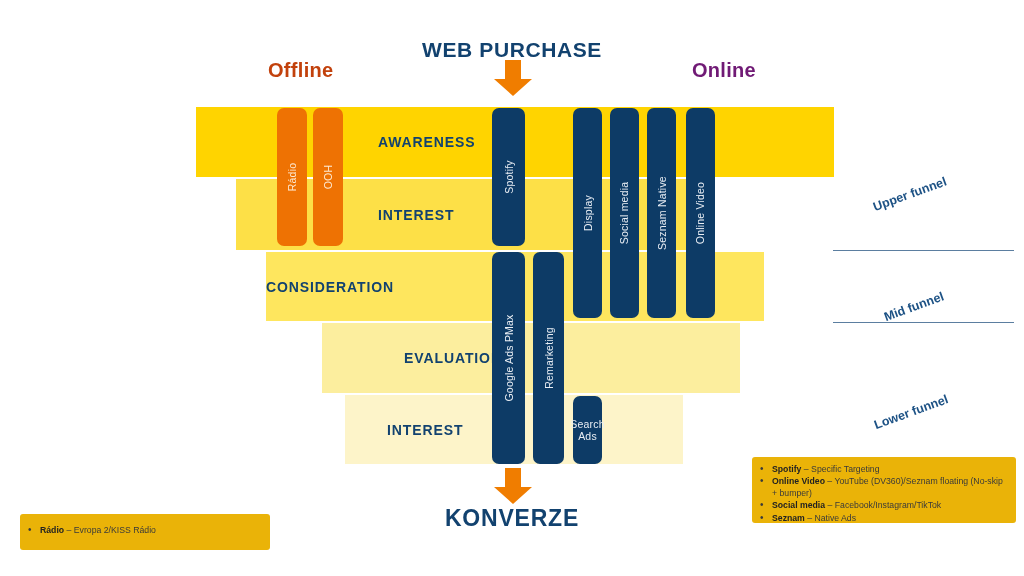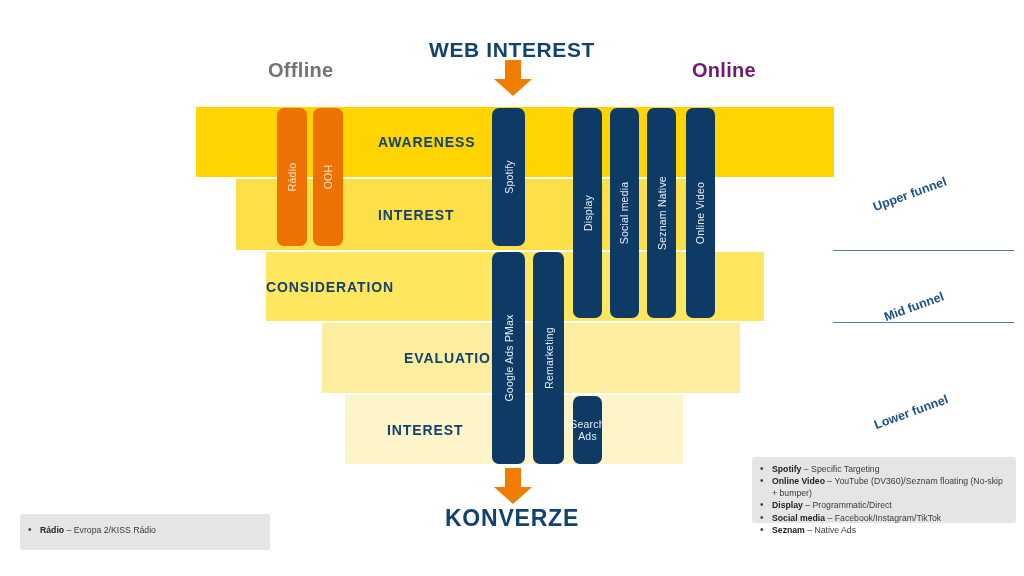--- a/index.html
+++ b/index.html
@@ -31,21 +31,21 @@
     top: 38px;
     text-align: center;
     font-size: 21px;
     color: #12426f;
     letter-spacing: 0.6px;
   }
   #offline-title {
     left: 268px;
     top: 59px;
     font-size: 20px;
-    color: #737373;
+    color: #c2410c;
   }
   #online-title {
     left: 692px;
     top: 59px;
     font-size: 20px;
     color: #701a75;
   }
 
   
   .arrow-down {
@@ -137,21 +137,21 @@
   }
   .divider {
     position: absolute;
     height: 1px;
     background: #5b7ea0;
   }
 
   
   .note-box {
     position: absolute;
-    background: #e5e5e5;
+    background: #eab308;
     border-radius: 3px;
     box-sizing: border-box;
   }
   .note-list {
     margin: 0;
     padding: 0;
     list-style: none;
   }
   .note-list li {
     position: relative;
@@ -169,21 +169,21 @@
     font-size: 10px;
     color: #3a3a3a;
   }
   .note-list li b { color: #222222; }
 </style>
 </head>
 <body>
 
 <div id="stage">
 
-  <div class="hdr" id="web-traffic-title">WEB INTEREST</div>
+  <div class="hdr" id="web-traffic-title">WEB PURCHASE</div>
   <div class="hdr" id="offline-title">Offline</div>
   <div class="hdr" id="online-title">Online</div>
 
   <div class="arrow-down" id="arrow-top">
     <div class="shaft"></div>
     <div class="head"></div>
   </div>
 
   <div id="bands-layer">
       <div class="band" style="left: 196px; top: 107px; width: 638px; height: 70px; background: rgb(255, 212, 0);">
@@ -249,21 +249,20 @@
     <div class="shaft"></div>
     <div class="head"></div>
   </div>
 
   <div id="konverze-title">KONVERZE</div>
 
   <div class="note-box" id="note-online" style="left:752px; top:457px; width:264px; height:66px; padding:7px 10px 7px 6px;">
     <ul class="note-list" id="note-online-list">
         <li><b>Spotify</b><span> – Specific Targeting</span></li>
         <li><b>Online Video</b><span> – YouTube (DV360)/Seznam floating (No-skip + bumper)</span></li>
-        <li><b>Display</b><span> – Programmatic/Direct</span></li>
         <li><b>Social media</b><span> – Facebook/Instagram/TikTok</span></li>
         <li><b>Seznam</b><span> – Native Ads</span></li>
       </ul>
   </div>
 
   <div class="note-box" id="note-offline" style="left:20px; top:514px; width:250px; height:36px; padding:11px 10px 7px 6px;">
     <ul class="note-list" id="note-offline-list">
         <li><b>Rádio</b><span> – Evropa 2/KISS Rádio</span></li>
       </ul>
   </div>

